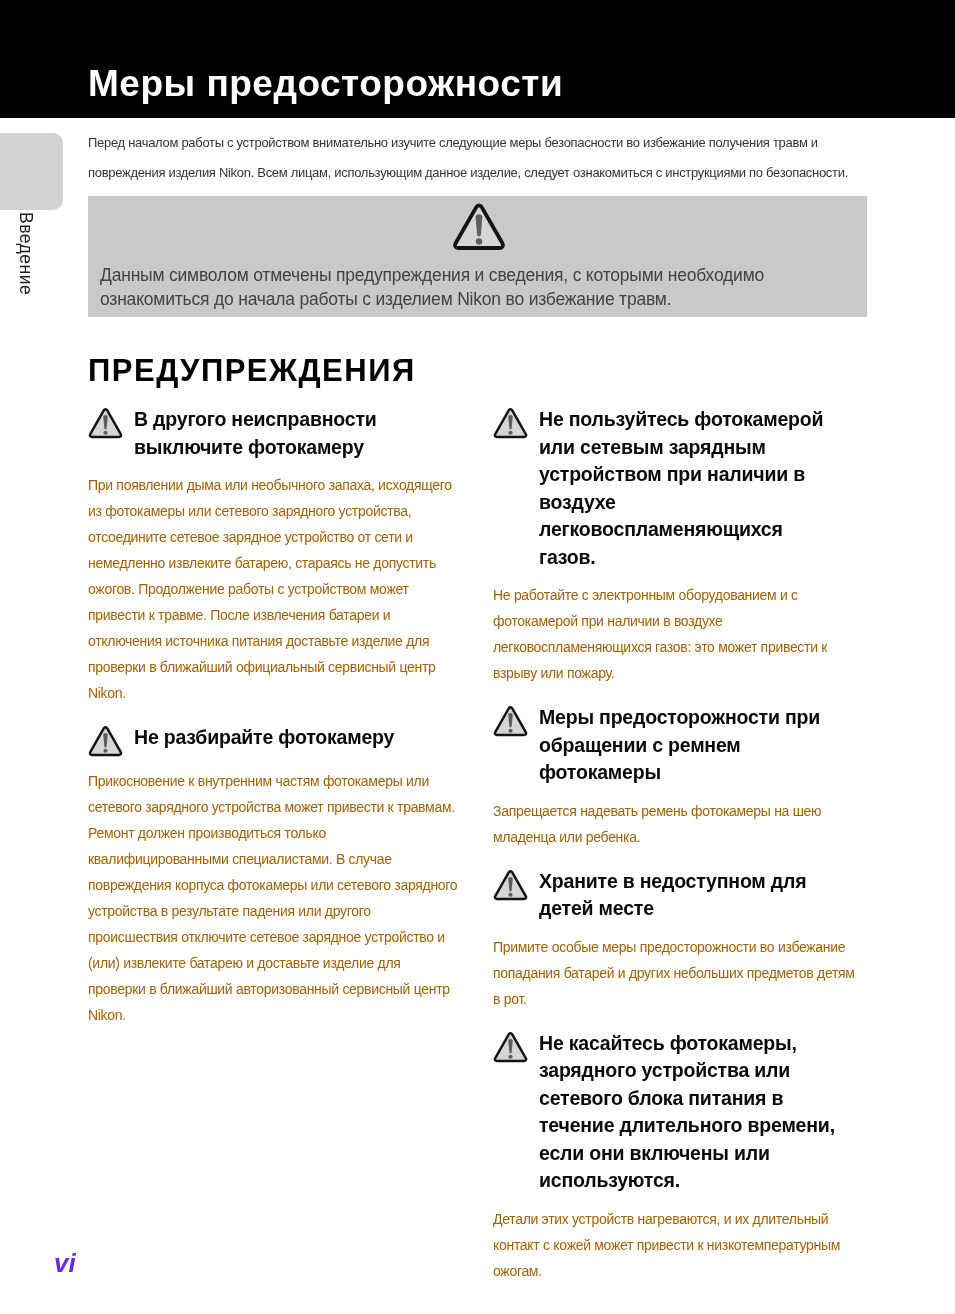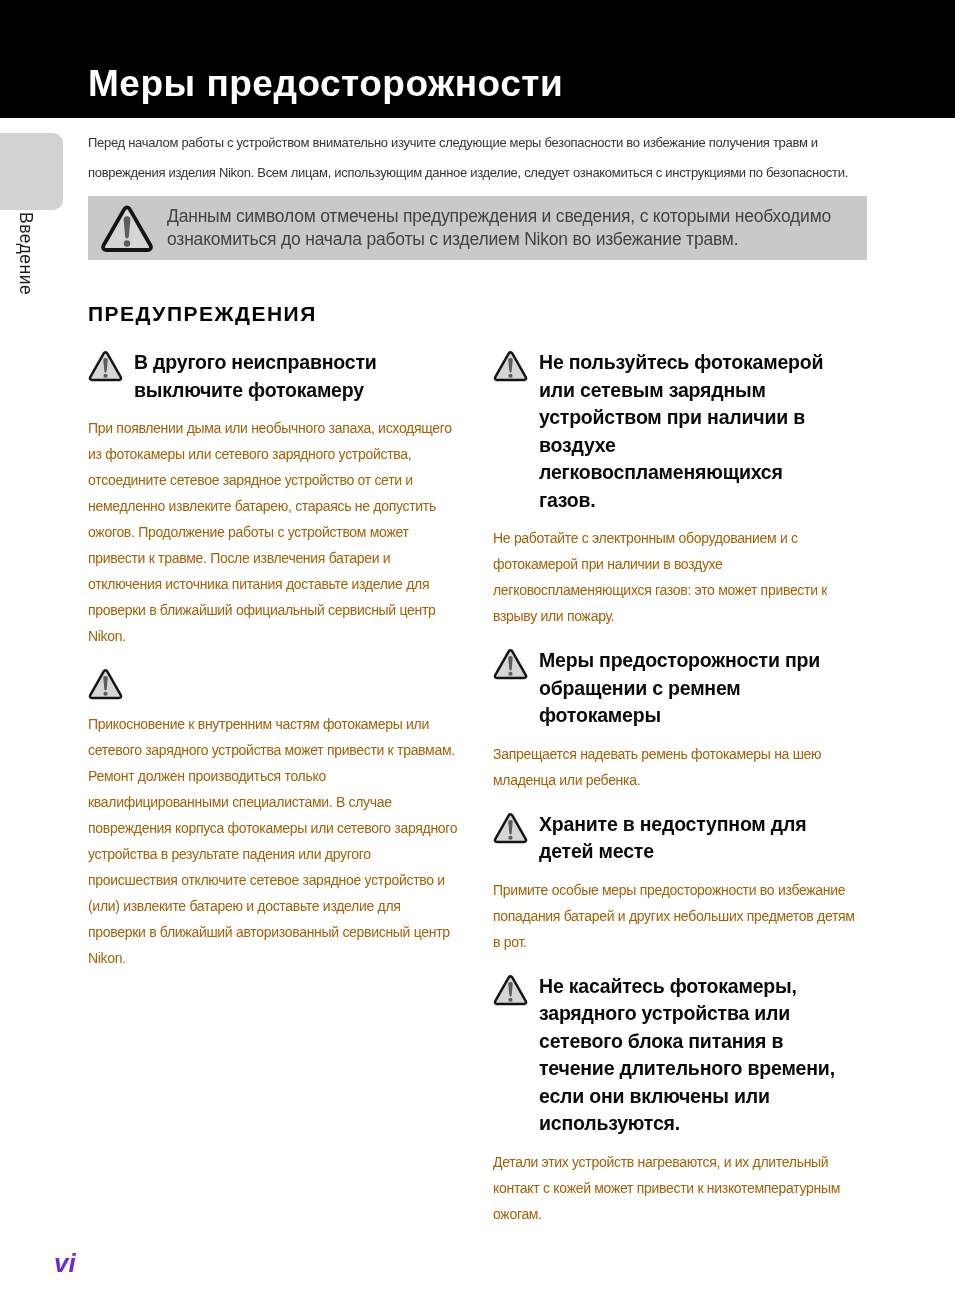--- a/index.html
+++ b/index.html
@@ -61,35 +61,36 @@
   .intro-1 { margin-top: 10px; }
   .intro-2 { margin-top: 2px; }
 
   .note-box {
     margin-top: 8px;
     min-height: 64px;
     background: #c9c9c9;
     display: flex; align-items: center;
     padding: 6px 10px 6px 12px;
     gap: 13px;
+    flex-direction: column;
   }
   .tri { display: block; flex: 0 0 auto; }
   .tri-lg { width: 54px; height: 49px; }
   .tri-sm { width: 35px; height: 32px; margin-top: 1px; }
   .note-text {
     margin: 0;
     font-size: 17.5px;
     line-height: 23.5px;
     letter-spacing: -0.2px;
     color: #424242;
   }
 
   .warn-heading {
     margin: 36px 0 0 0;
-    font-size: 21px; font-weight: bold;
+    font-size: 31px; font-weight: bold;
     line-height: 36px;
     letter-spacing: 1.5px;
     color: #040404;
   }
 
   .columns {
     margin-top: 17px;
     display: flex;
     gap: 33px;
   }
@@ -170,20 +171,21 @@
             <h3 class="w-title">В другого неисправности выключите фотокамеру</h3>
           </div>
           <p class="w-body">При появлении дыма или необычного запаха, исходящего из фотокамеры или сетевого зарядного устройства, отсоедините сетевое зарядное устройство от сети и немедленно извлеките батарею, стараясь не допустить ожогов. Продолжение работы с устройством может привести к травме. После извлечения батареи и отключения источника питания доставьте изделие для проверки в ближайший официальный сервисный центр Nikon.</p>
         </section>
 
         <section class="warning">
           <div class="w-head">
             <svg class="tri tri-sm">
                 <use href="#warn-tri"></use>
               </svg>
+            <h3 class="w-title">Не разбирайте фотокамеру</h3>
           </div>
           <p class="w-body">Прикосновение к внутренним частям фотокамеры или сетевого зарядного устройства может привести к травмам. Ремонт должен производиться только квалифицированными специалистами. В случае повреждения корпуса фотокамеры или сетевого зарядного устройства в результате падения или другого происшествия отключите сетевое зарядное устройство и (или) извлеките батарею и доставьте изделие для проверки в ближайший авторизованный сервисный центр Nikon.</p>
         </section>
 
       </div>
 
       <div class="col col-right">
 
         <section class="warning">
           <div class="w-head">

